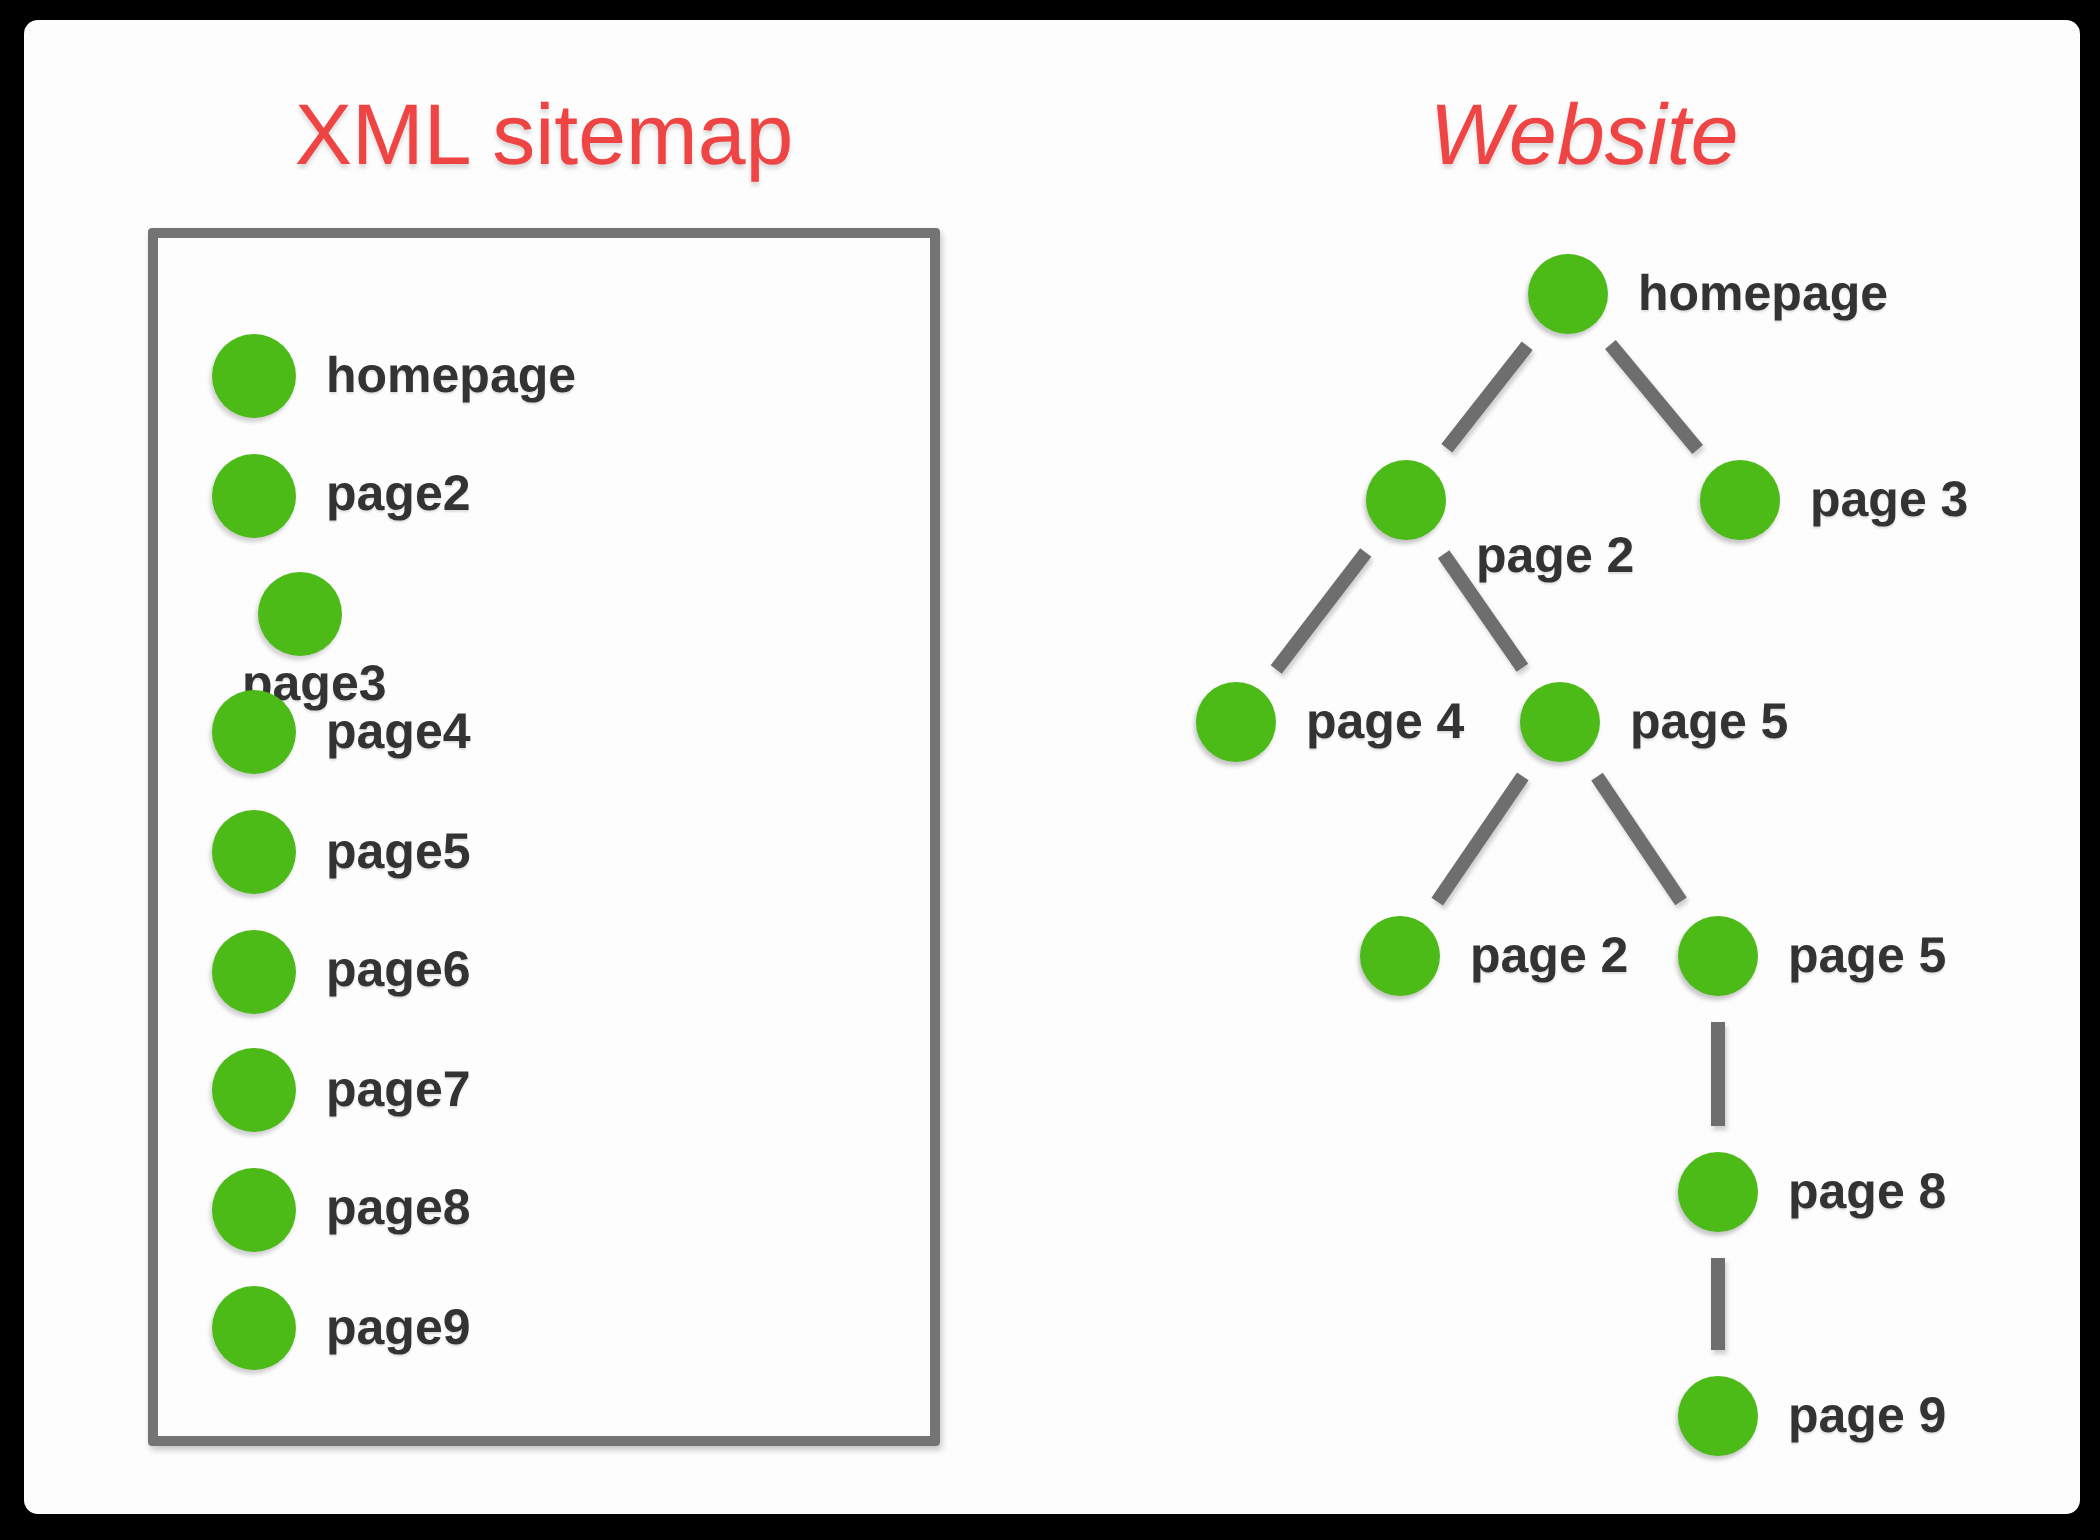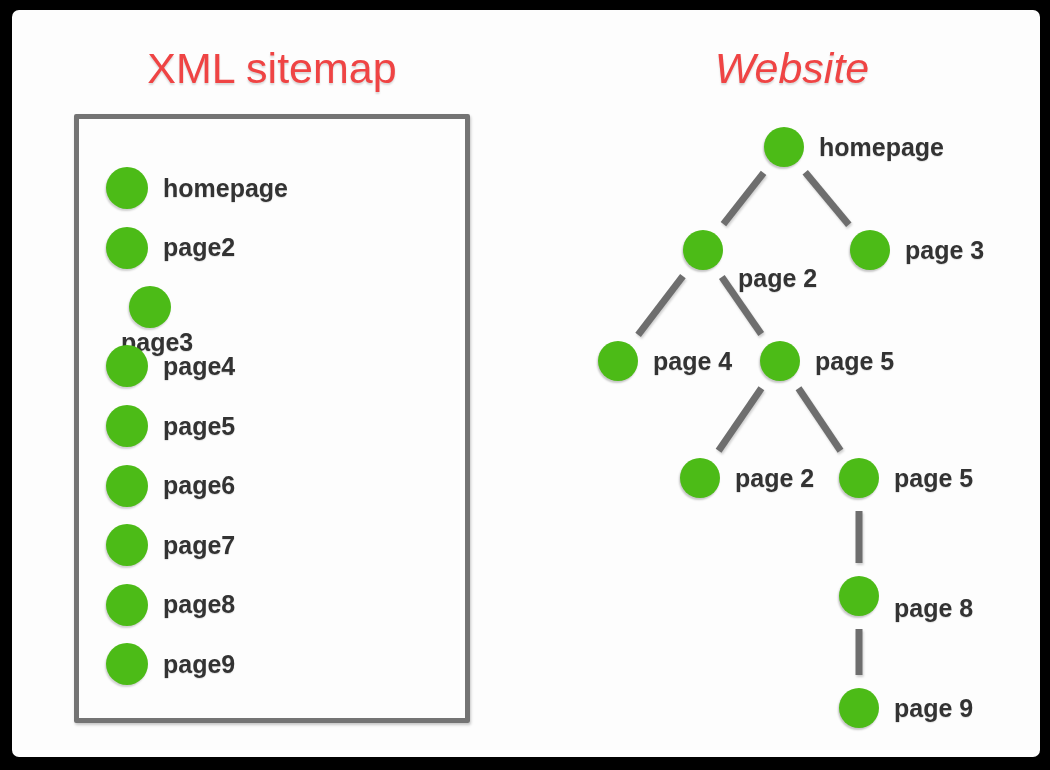--- a/index.html
+++ b/index.html
@@ -181,20 +181,20 @@
           <div class="tree-node-label" style="left: 905px; top: 235px; text-align: right;">page 3</div>
           <div class="tree-node-circle" style="left: 598px; top: 341px; background: rgb(76, 187, 23);"></div>
           <div class="tree-node-label" style="left: 653px; top: 346px;">page 4</div>
           <div class="tree-node-circle" style="left: 760px; top: 341px; background: rgb(76, 187, 23);"></div>
           <div class="tree-node-label" style="left: 815px; top: 346px;">page 5</div>
           <div class="tree-node-circle" style="left: 680px; top: 458px; background: rgb(76, 187, 23);"></div>
           <div class="tree-node-label" style="left: 735px; top: 463px;">page 2</div>
           <div class="tree-node-circle" style="left: 839px; top: 458px; background: rgb(76, 187, 23);"></div>
           <div class="tree-node-label" style="left: 894px; top: 463px;">page 5</div>
           <div class="tree-node-circle" style="left: 839px; top: 576px; background: rgb(76, 187, 23);"></div>
-          <div class="tree-node-label" style="left: 894px; top: 581px; margin-top: 12px;">page 8</div>
+          <div class="tree-node-label" style="left: 894px; top: 581px;">page 8</div>
           <div class="tree-node-circle" style="left: 839px; top: 688px; background: rgb(76, 187, 23);"></div>
           <div class="tree-node-label" style="left: 894px; top: 693px;">page 9</div>
         </div>
 
     </div>
   </div>
 </div>
 
 </body></html>

